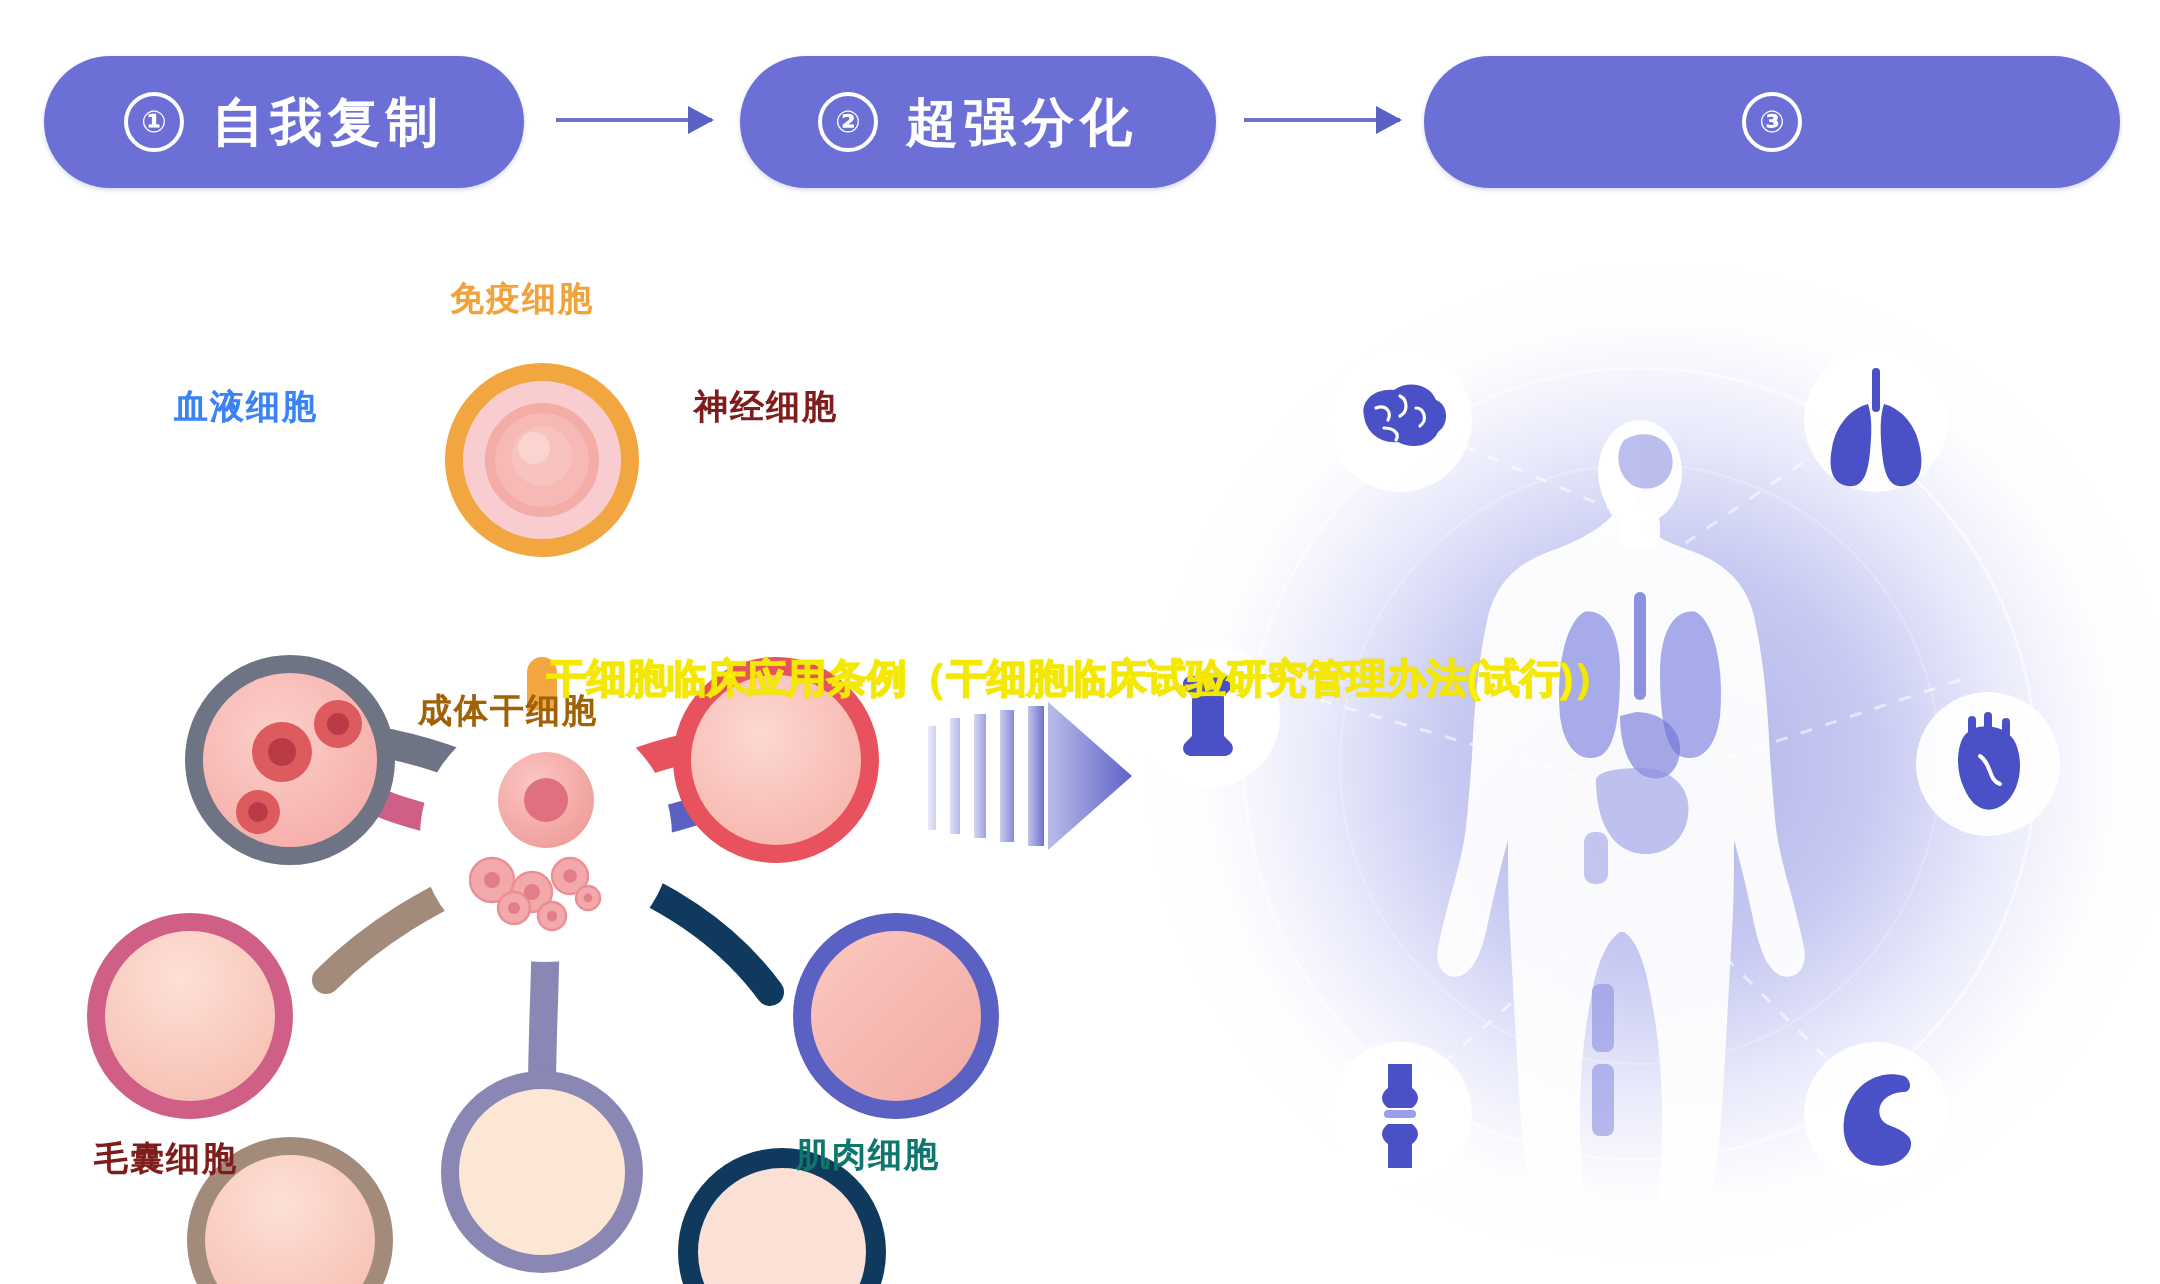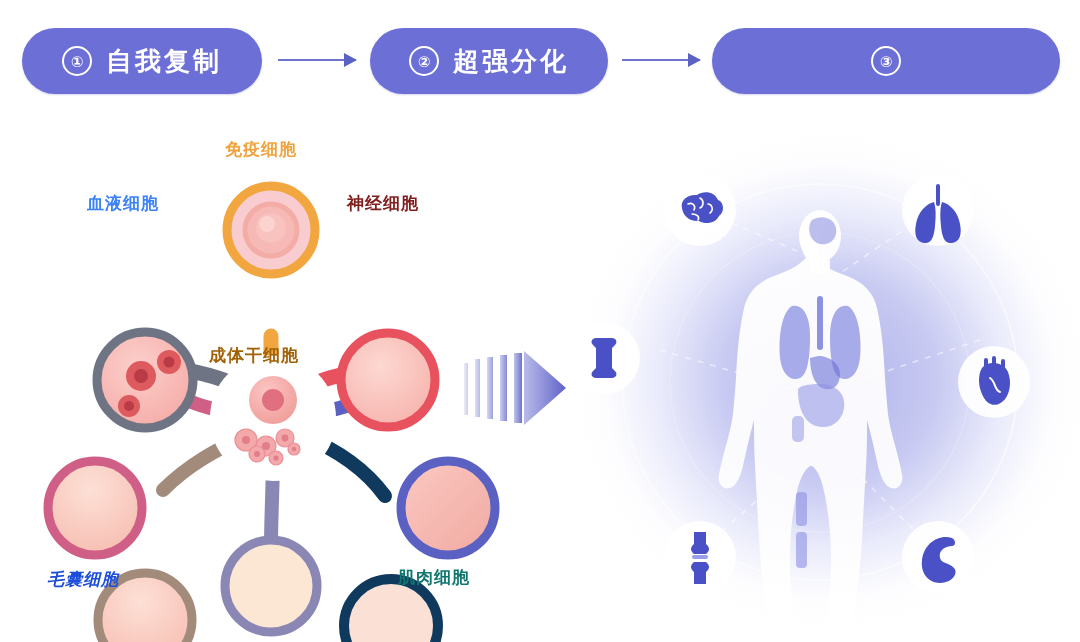--- a/index.html
+++ b/index.html
@@ -275,21 +275,21 @@
             <circle cx="216" cy="470" r="3"></circle>
             </g>
           <rect x="192" y="504" width="94" height="10" fill="#e5508f"></rect>
         </g>
       </g>
     </svg>
 
     <span class="clabel" style="left:192px;top:20px;color:#f0a33d;">免疫细胞</span>
     <span class="clabel" style="left:54px;top:74px;color:#3b82f6;">血液细胞</span>
     <span class="clabel" style="left:314px;top:74px;color:#7f1d1d;">神经细胞</span>
-    <span class="clabel" style="left:14px;top:450px;color:#1d4ed8;font-style:italic;">毛囊细胞</span>
+    <span class="clabel" style="left:14px;top:450px;color:#7f1d1d;">毛囊细胞</span>
     <span class="clabel" style="left:365px;top:448px;color:#0f766e;">肌肉细胞</span>
 
     <span class="clabel" style="left:176px;top:226px;color:#a16207;">成体干细胞</span>
   </div>
 
   <div class="transarrow">
     <svg width="110" height="100" viewBox="0 0 110 100">
       <defs>
         <linearGradient id="arrGrad" x1="0" y1="0" x2="1" y2="0">
           <stop offset="0%" stop-color="#b9bce8"></stop>
@@ -436,14 +436,15 @@
         <circle cx="378" cy="437" r="36" fill="#ffffff" fill-opacity=".93"></circle>
         <g fill="#4a50c6">
           <path d="M392,418 C378,414 364,424 362,440 C360,456 372,466 386,462
                    C394,460 398,452 394,448 C388,442 382,444 380,438
                    C378,430 386,426 392,426 C396,426 396,420 392,418 Z"></path>
         </g>
       </g>
     </svg>
   </div>
 
+  <div class="watermark">干细胞临床应用条例（干细胞临床试验研究管理办法(试行)）</div>
 
 </div>
 
 </body></html>

